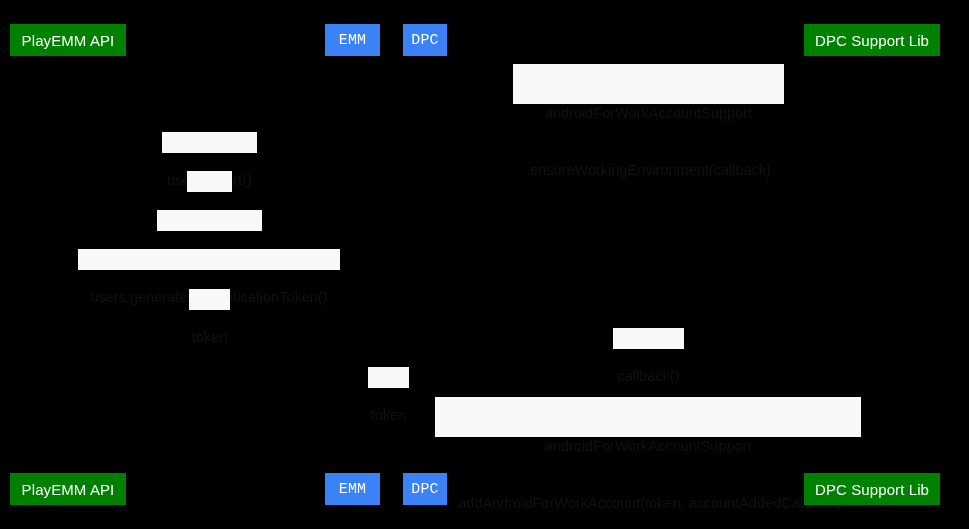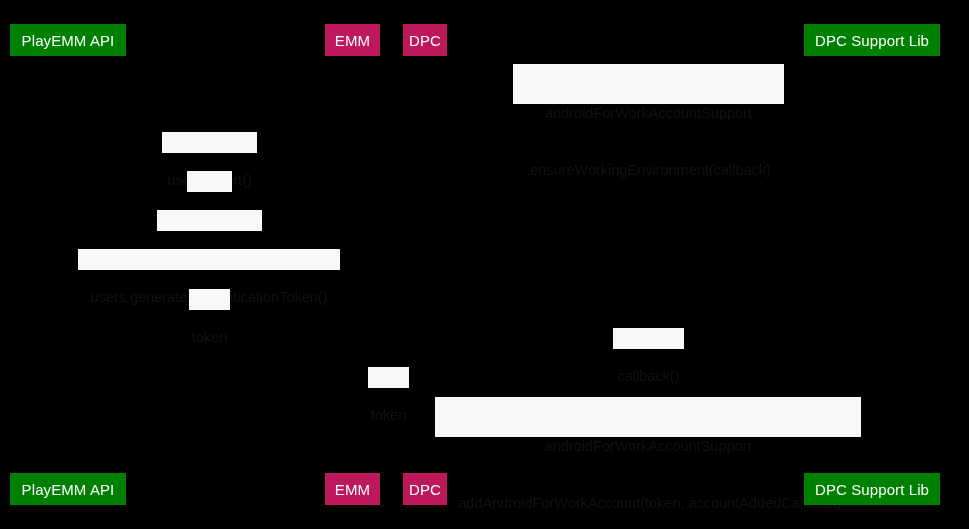--- a/index.html
+++ b/index.html
@@ -23,21 +23,21 @@
     align-items: center;
     justify-content: center;
     color: #ffffff;
     font-size: 15px;
     line-height: 1;
     letter-spacing: 0.1px;
     white-space: nowrap;
     box-sizing: border-box;
   }
   .actor-green { background: #008000; }
-  .actor-blue  { background: #be185d; }
+  .actor-blue  { background: #3b82f6; font-family: Liberation Mono, monospace; }
 
   .lifeline {
     position: absolute;
     width: 1px;
     background: #000000;
     top: 56px;
     height: 417px;
   }
 
   .msg-label {

